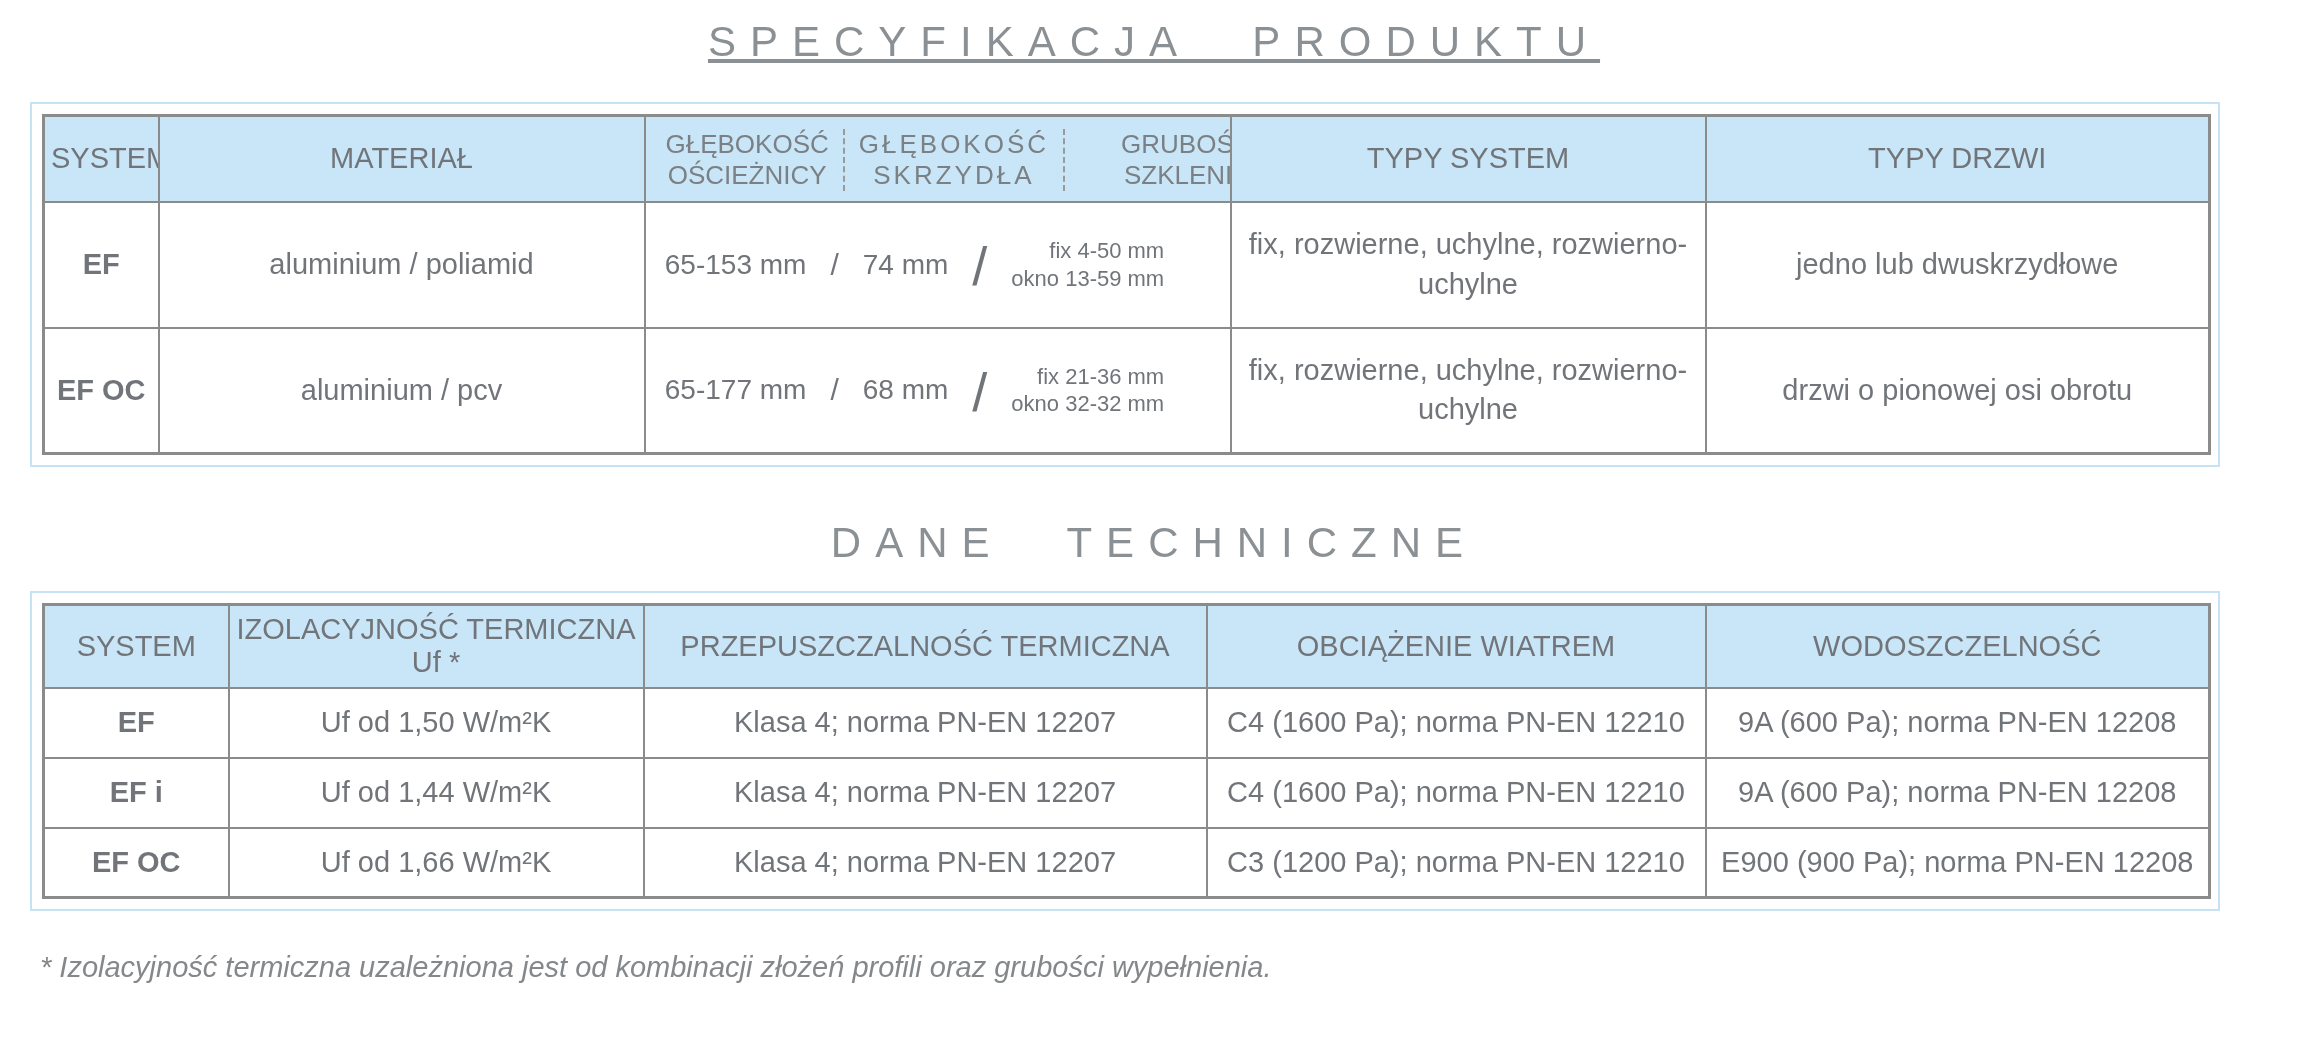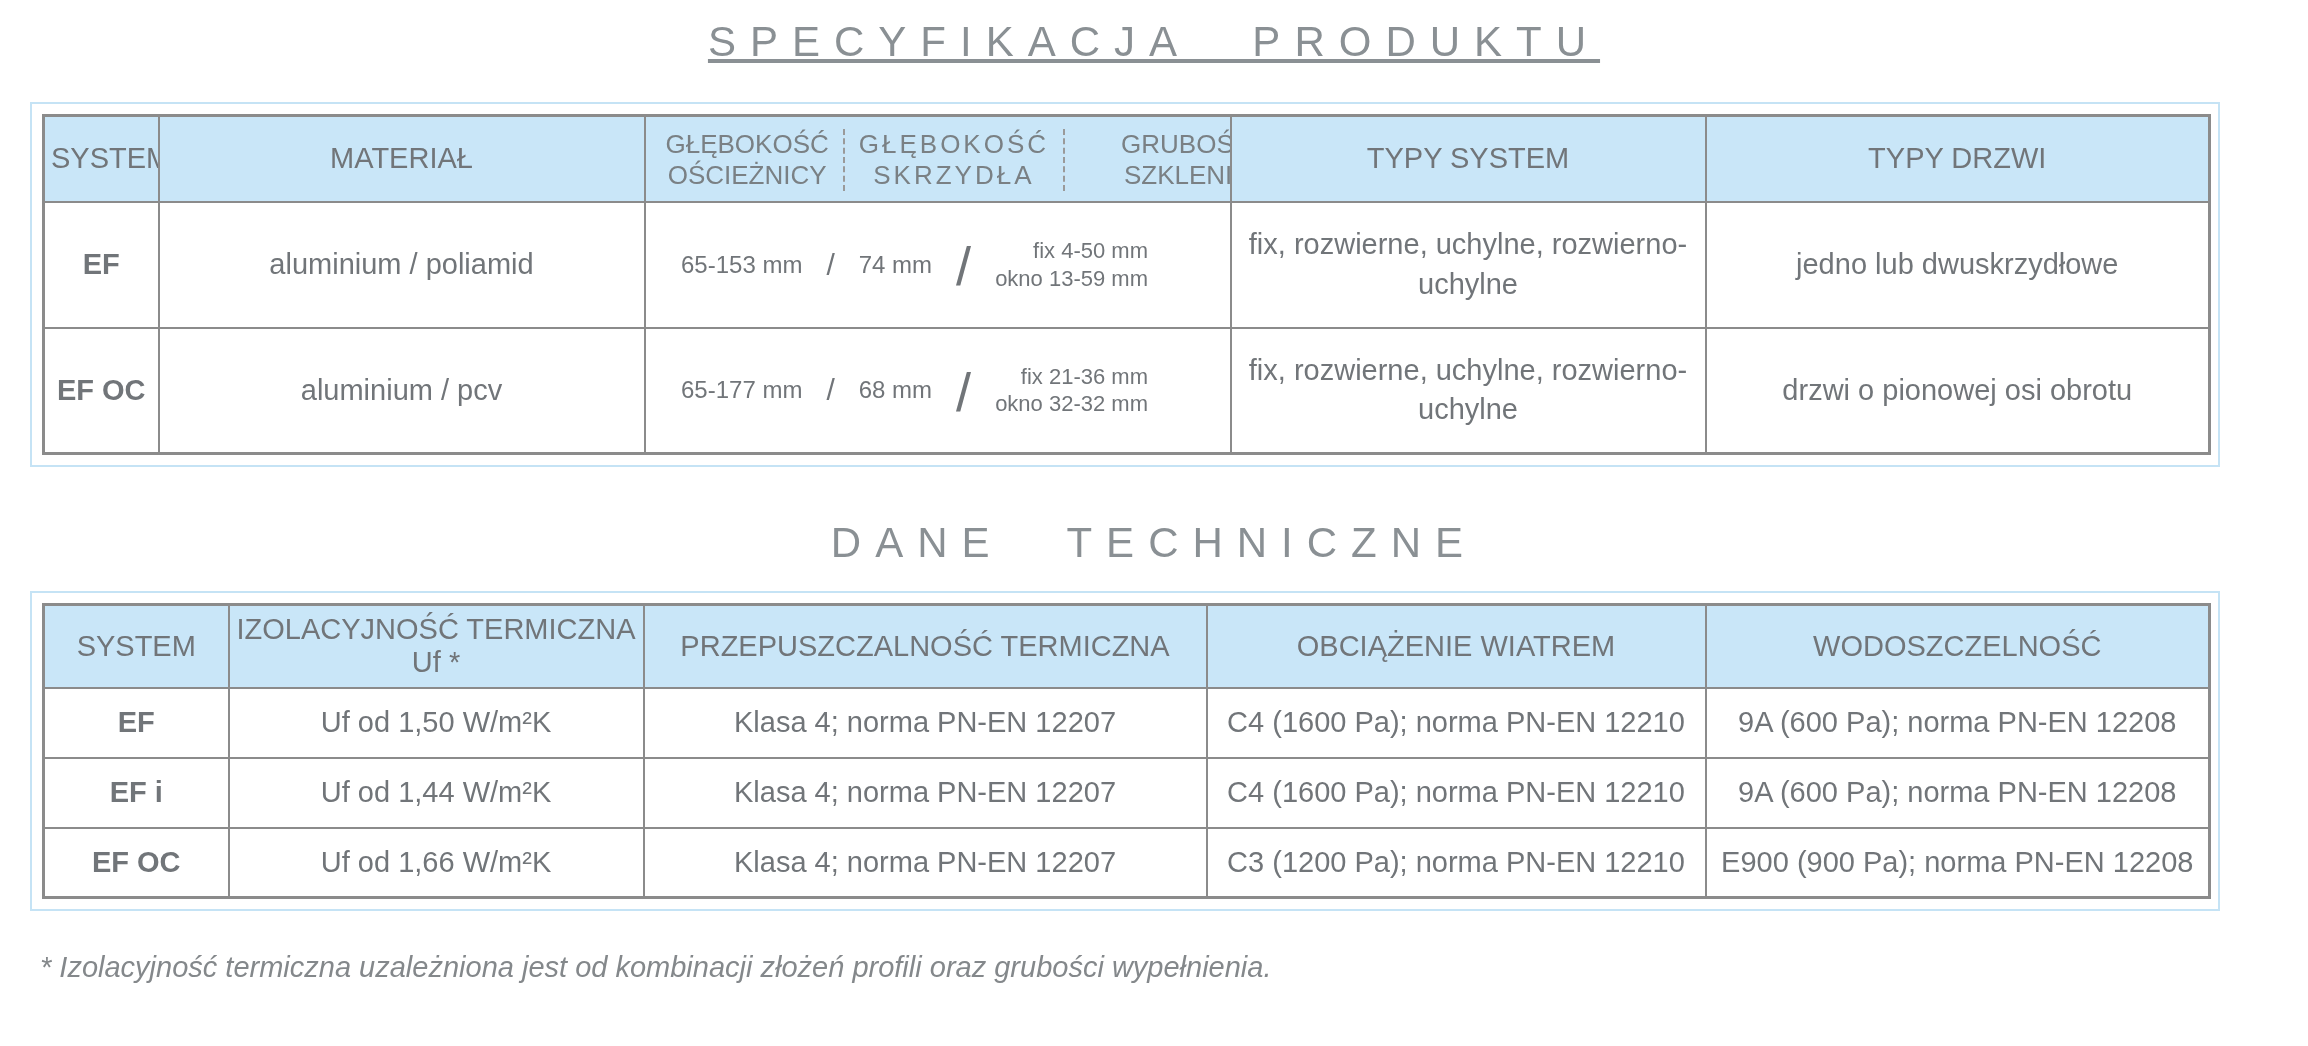--- a/index.html
+++ b/index.html
@@ -99,21 +99,21 @@
   .dh-dashed{border-left:2px dashed #9a9a9a;}
   
   td.depth-b{padding:0;}
   .depth-b-wrap{
     display:flex;
     align-items:center;
     justify-content:center;
     gap:24px;
     padding-right:46px;
   }
-  .depth-val{font-size:24px;white-space:nowrap;}
+  .depth-val{font-size:28px;white-space:nowrap;}
   .depth-slash{font-size:30px;}
   .big-slash{
     font-size:54px;
     font-weight:300;
     line-height:0.9;
     transform:translateY(2px);
   }
   .glazing-stack{
     text-align:right;
     font-size:22px;

